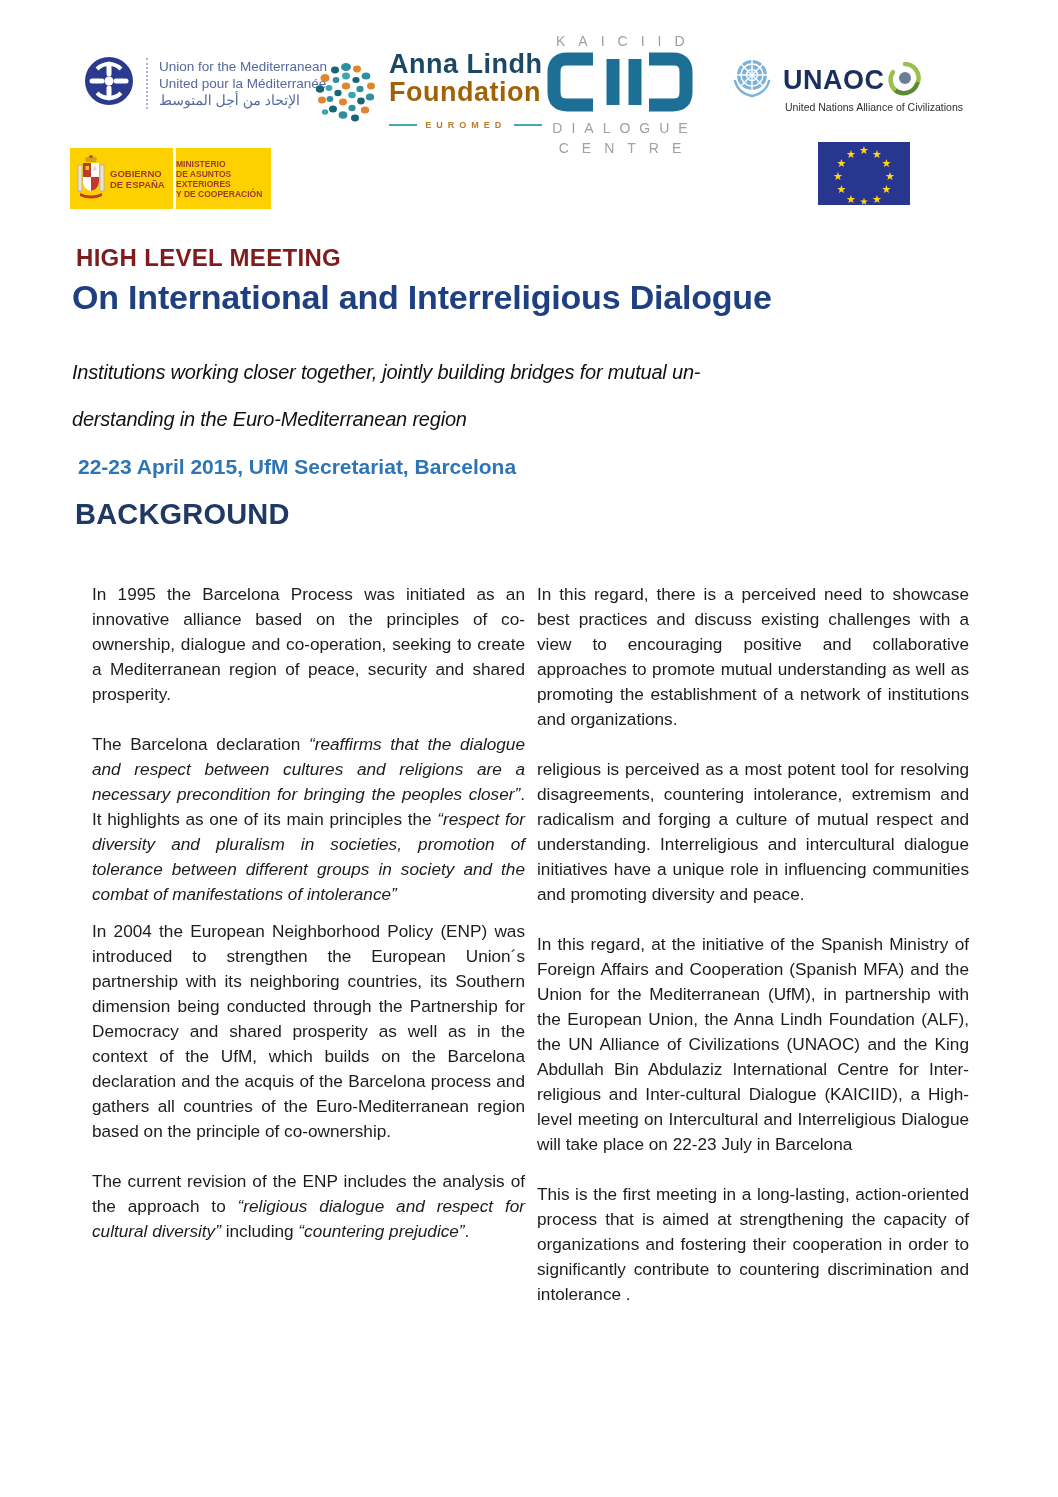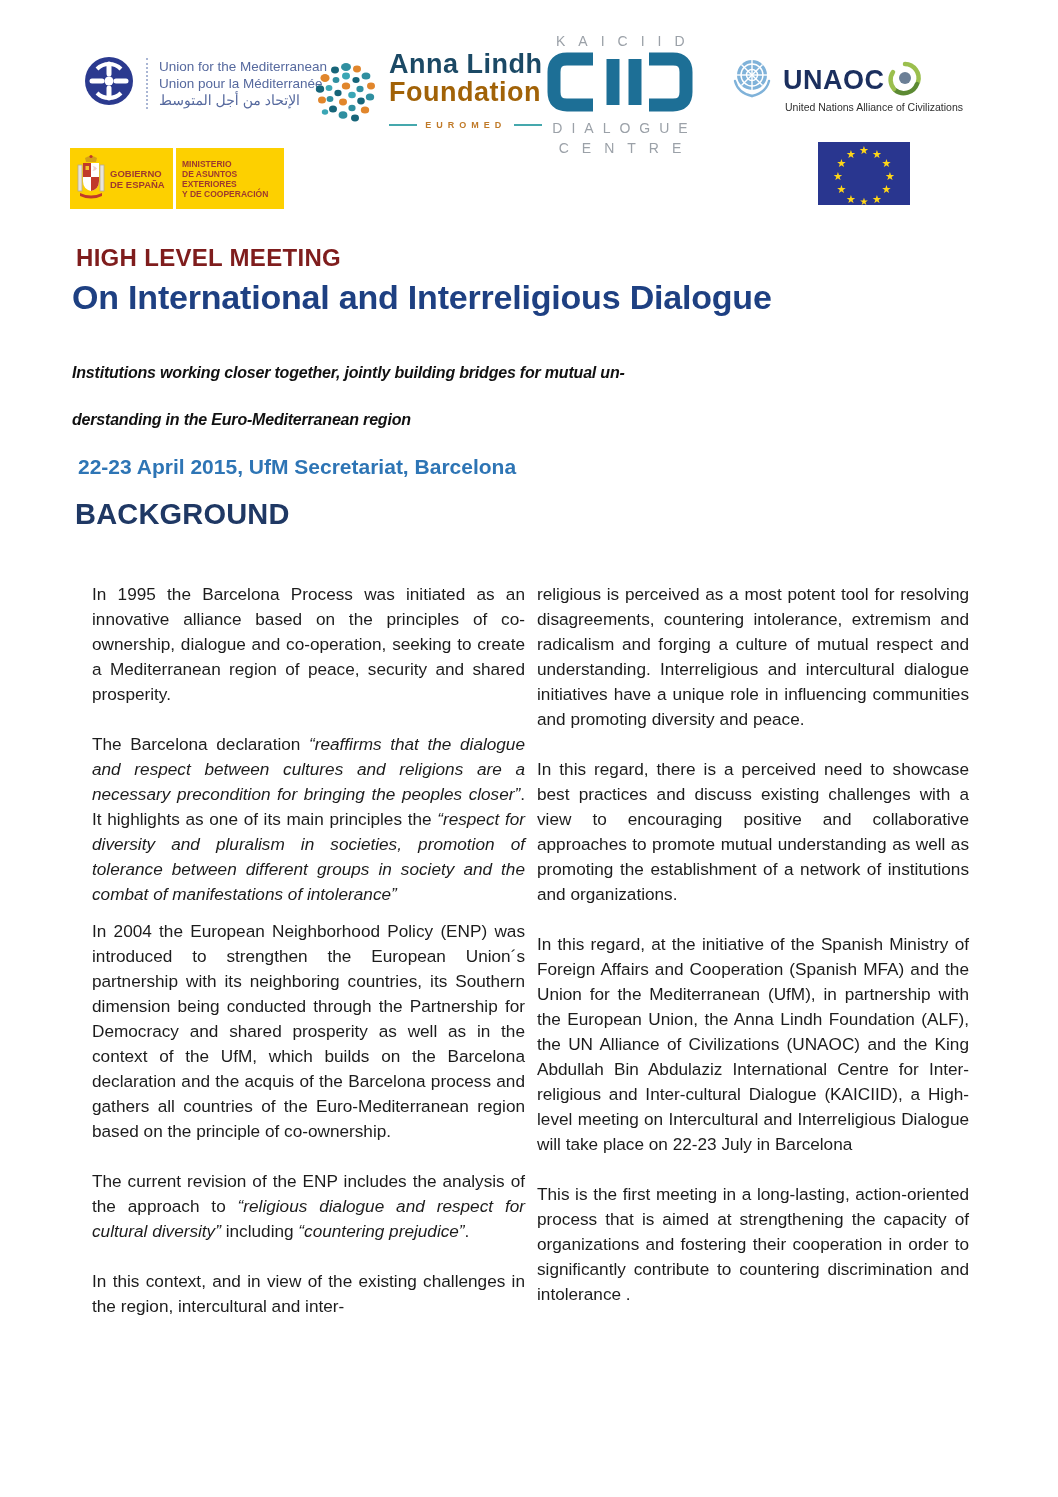--- a/index.html
+++ b/index.html
@@ -31,30 +31,30 @@
   .kc-word3 { color:#9ba1a8; font-size:14px; letter-spacing:13px; text-indent:13px; line-height:20px; }
   
   .unaoc { left:729px; top:55px; }
   .unaoc-row { display:flex; align-items:center; }
   .unaoc-acronym { color:#1b2f5e; font-size:27px; font-weight:900; letter-spacing:.5px; margin:0 2px 0 8px; }
   .unaoc-tagline { color:#2f2f2f; font-size:10.5px; margin:-4px 0 0 56px; }
   
   .spain { left:70px; top:148px; display:flex; }
   .spain-box { background:#fdd000; height:61px; display:flex; align-items:center; }
   .spain-box1 { width:103px; padding:4px 4px 4px 6px; }
-  .spain-box2 { width:108px; margin-left:3px; padding:6px; }
+  .spain-box2 { width:95px; margin-left:3px; }
   .spain-gov { color:#9e3a2e; font-size:9.5px; font-weight:bold; line-height:11px; margin-left:4px; }
   .spain-min { color:#9e3a2e; font-size:8.5px; font-weight:bold; line-height:10px; }
   
   .euflag { left:818px; top:142px; }
   
   .kicker { position:absolute; left:76px; top:244px; color:#7f1d1d; font-size:24px; font-weight:bold; letter-spacing:.3px; }
   .main-title { position:absolute; left:72px; top:278px; color:#1e4082; font-size:34px; font-weight:bold; letter-spacing:-.2px; }
   .subtitle { position:absolute; left:72px; top:349px; width:900px; color:#111;
-              font-size:16px; font-weight:bold; font-style:italic; line-height:47px; letter-spacing:-.2px; }
+              font-size:20px; font-weight:normal; font-style:italic; line-height:47px; letter-spacing:-.2px; }
   .dateline { position:absolute; left:78px; top:455px; color:#2e75b5; font-size:21px; font-weight:bold; }
   .section-heading { position:absolute; left:75px; top:498px; color:#1f3864; font-size:29px; font-weight:bold; letter-spacing:.2px; }
   
   .col { position:absolute; top:582px; color:#1c1c1c; font-size:17.2px; line-height:25px; text-align:justify; }
   .col-left  { left:92px;  width:433px; }
   .col-right { left:537px; width:432px; }
   .col p { margin:0 0 25px 0; }
   .col p.gap-sm { margin-bottom:12px; }
   .it { font-style:italic; }
 </style>
@@ -75,21 +75,21 @@
         </g>
         <g fill="none" stroke="#ffffff" stroke-width="4">
           <path d="M13 13 a17 17 0 0 1 24 0"></path>
           <path d="M13 37 a17 17 0 0 0 24 0"></path>
         </g>
         <circle cx="25" cy="25" r="4.5" fill="#ffffff"></circle>
       </svg>
     </span>
     <div class="ufm-text">
       <div>Union for the Mediterranean</div>
-      <div>Union pour la Méditerranée</div>
+      <div>United pour la Méditerranée</div>
       <div class="ar">الإتحاد من أجل المتوسط</div>
     </div>
   </div>
 
   <div class="logo alf">
     <span>
       <svg width="66" height="66" viewBox="0 0 66 66">
         <g>
           <ellipse cx="33" cy="7" rx="5" ry="4" fill="#2f8fa0"></ellipse>
           <ellipse cx="44" cy="9" rx="4" ry="3.4" fill="#e1862c"></ellipse>
@@ -241,22 +241,21 @@
     <div>derstanding in the Euro-Mediterranean region</div>
   </div>
   <div class="dateline">22-23 April 2015, UfM Secretariat, Barcelona</div>
   <h2 class="section-heading">BACKGROUND</h2>
 
   <div class="col col-left">
     <p><span>In 1995 the Barcelona Process was initiated as an innovative alliance based on the principles of co-ownership, dialogue and co-operation, seeking to create a Mediterranean region of peace, security and shared prosperity.</span></p>
     <p class="gap-sm"><span>The Barcelona declaration </span><span class="it">“reaffirms that the dialogue and respect between cultures and religions are a necessary precondition for bringing the peoples closer”</span><span>. It highlights as one of its main principles the </span><span class="it">“respect for diversity and pluralism in societies, promotion of tolerance between different groups in society and the combat of manifestations of intolerance”</span></p>
     <p><span>In 2004 the European Neighborhood Policy (ENP) was introduced to strengthen the European Union´s partnership with its neighboring countries, its Southern dimension being conducted through the Partnership for Democracy and shared prosperity as well as in the context of the UfM, which builds on the Barcelona declaration and the acquis of the Barcelona process and gathers all countries of the Euro-Mediterranean region based on the principle of co-ownership.</span></p>
     <p><span>The current revision of the ENP includes the analysis of the approach to </span><span class="it">“religious dialogue and respect for cultural diversity”</span><span> including </span><span class="it">“countering prejudice”</span><span>.</span></p>
-    <p><span>In this context, and in view of the existing challenges in the region, intercultural and inter-</span></p>
   </div>
   <div class="col col-right">
+    <p><span>In this regard, there is a perceived need to showcase best practices and discuss existing challenges with a view to encouraging positive and collaborative approaches to promote mutual understanding as well as promoting the establishment of a network of institutions and organizations.</span></p>
     <p><span>religious is perceived as a most potent tool for resolving disagreements, countering intolerance, extremism and radicalism and forging a culture of mutual respect and understanding. Interreligious and intercultural dialogue initiatives have a unique role in influencing communities and promoting diversity and peace.</span></p>
-    <p><span>In this regard, there is a perceived need to showcase best practices and discuss existing challenges with a view to encouraging positive and collaborative approaches to promote mutual understanding as well as promoting the establishment of a network of institutions and organizations.</span></p>
     <p><span>In this regard, at the initiative of the Spanish Ministry of Foreign Affairs and Cooperation (Spanish MFA) and the Union for the Mediterranean (UfM), in partnership with the European Union, the Anna Lindh Foundation (ALF), the UN Alliance of Civilizations (UNAOC) and the King Abdullah Bin Abdulaziz International Centre for Inter-religious and Inter-cultural Dialogue (KAICIID), a High-level meeting on Intercultural and Interreligious Dialogue will take place on 22-23 July in Barcelona</span></p>
     <p><span>This is the first meeting in a long-lasting, action-oriented process that is aimed at strengthening the capacity of organizations and fostering their cooperation in order to significantly contribute to countering discrimination and intolerance .</span></p>
   </div>
 
 </div>
 
 </body></html>

